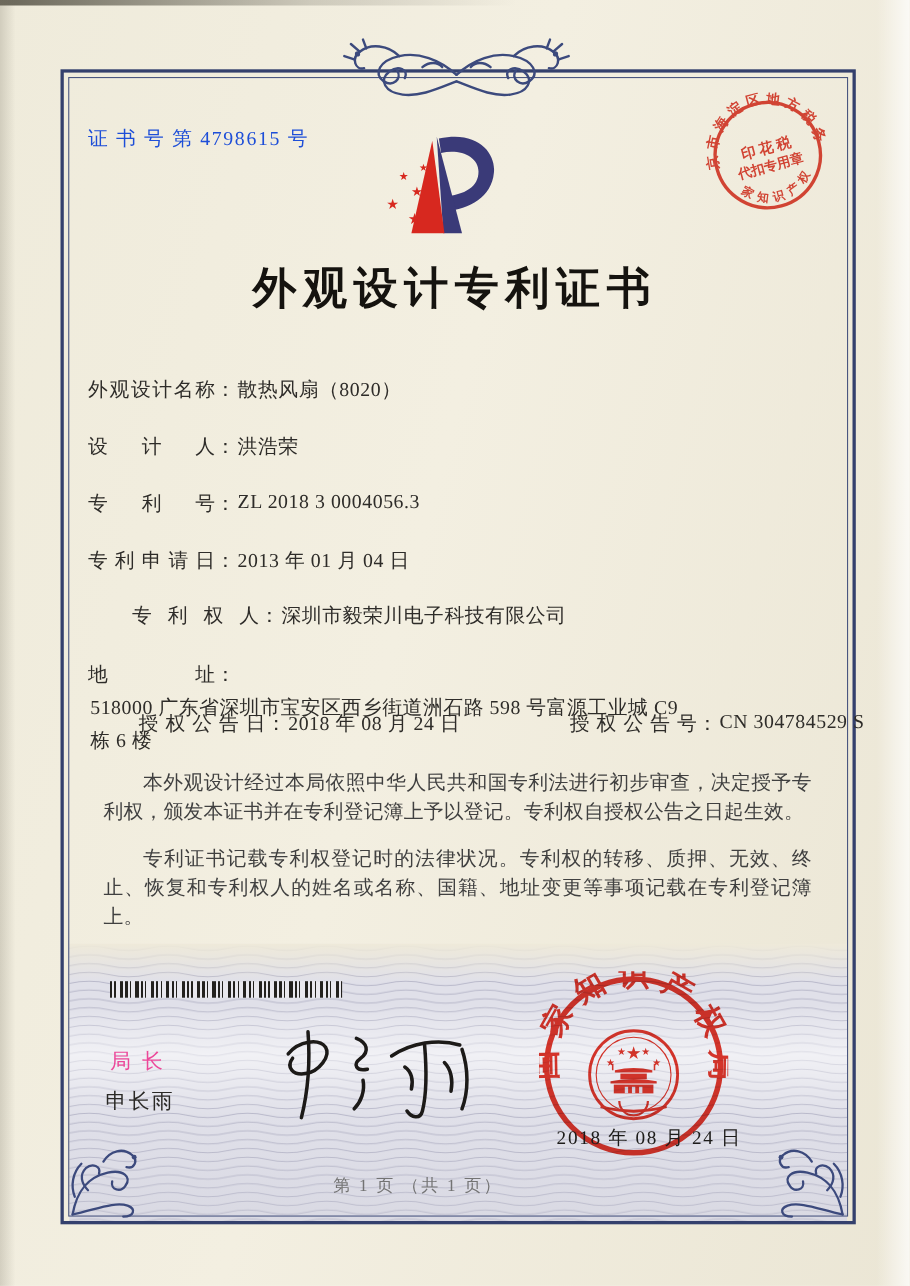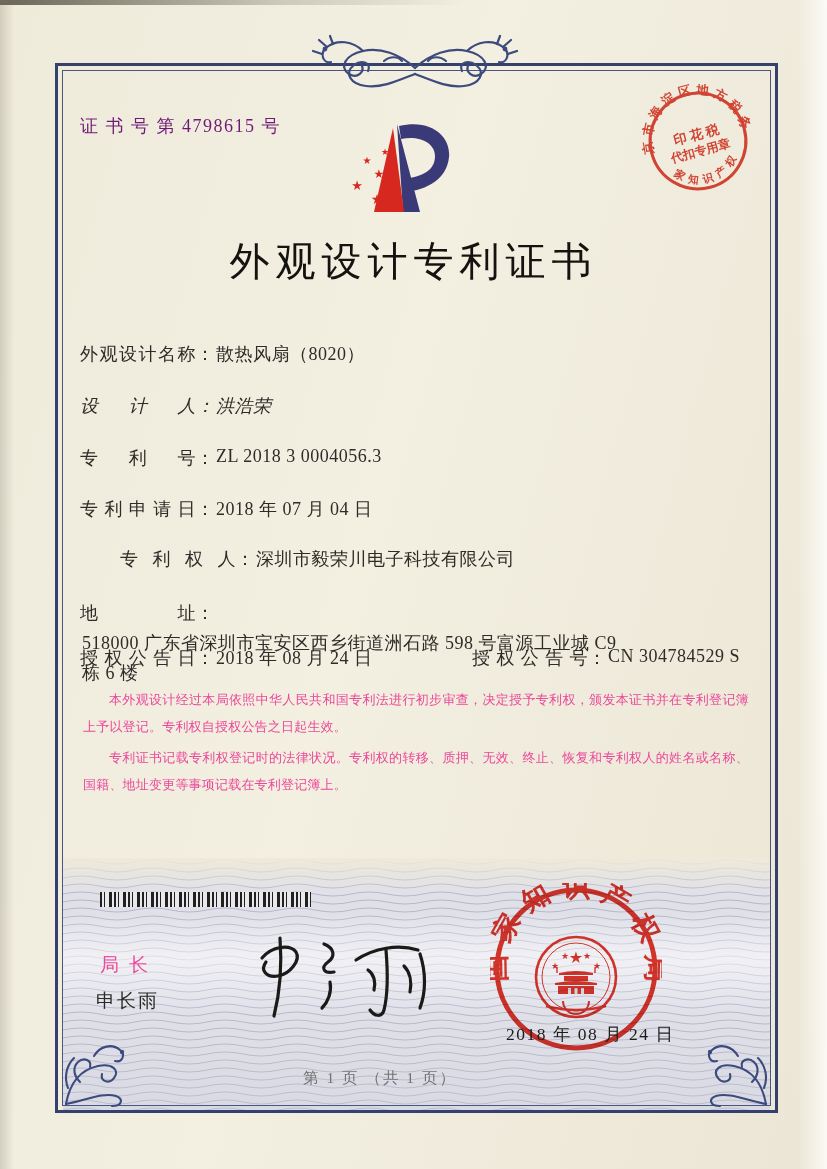--- a/index.html
+++ b/index.html
@@ -25,41 +25,41 @@
 
   
   .band{position:absolute;left:63px;top:858px;width:707px;height:252px;z-index:1;}
   .band svg{display:block;}
   .band .sheen{position:absolute;left:0;top:0;right:0;bottom:0;
     background:linear-gradient(180deg,rgba(239,234,217,.96) 0%,rgba(239,234,217,0) 14%,
       rgba(255,255,255,0) 22%,rgba(255,255,255,.55) 40%,rgba(255,255,255,0) 62%,
       rgba(205,205,216,.35) 100%);}
 
   .cert-no{position:absolute;left:80px;top:114px;font-size:18px;letter-spacing:1.5px;
-    color:#701a75;z-index:4;}
+    color:#1d4ed8;z-index:4;}
   .logo{position:absolute;left:346px;top:122px;z-index:4;}
   .title{position:absolute;left:0;top:234px;width:827px;text-align:center;
-    font-size:40px;font-weight:normal;letter-spacing:6px;color:#15130f;z-index:4;}
+    font-size:40px;font-weight:bold;letter-spacing:6px;color:#15130f;z-index:4;}
 
   .row{position:absolute;left:80px;font-size:18px;color:#2e2c29;letter-spacing:.5px;
     white-space:nowrap;z-index:4;}
   .lbl{display:inline-block;width:116px;text-align:justify;text-align-last:justify;
     vertical-align:top;}
   .sep{display:inline-block;width:18px;vertical-align:top;}
   .val{display:inline-block;vertical-align:top;padding-left:2px;}
-  .row.r1{top:342px;} .row.r2{top:394px;font-style:italic;} .row.r3{top:446px;}
+  .row.r1{top:342px;} .row.r2{top:394px;} .row.r3{top:446px;}
   .row.r4{top:497px;} .row.r5{top:547px;margin-left:40px;}
   .row.r6{top:598px;white-space:normal;width:680px;line-height:30px;}
   .row.r6 .val{width:545px;}
-  .row.r7{top:646px;width:690px;}
+  .row.r7{top:646px;width:690px;margin-left:46px;}
   .pair2{position:absolute;left:392px;top:0;}
 
   .paras{position:absolute;left:78px;top:682px;width:676px;z-index:4;}
-  .paras p{margin:5px;text-indent:2em;font-size:13px;line-height:26.5px;
-    text-align:justify;color:#ec4899;letter-spacing:.2px;}
+  .paras p{margin:16px;text-indent:2em;font-size:18px;line-height:26.5px;
+    text-align:justify;color:#404040;letter-spacing:.2px;}
 
   .tax-stamp{position:absolute;left:641px;top:84px;z-index:5;mix-blend-mode:multiply;}
   .office-seal{position:absolute;left:490px;top:883px;z-index:5;mix-blend-mode:multiply;}
   .seal-date{position:absolute;left:506px;top:1022px;font-size:17.5px;letter-spacing:1.5px;
     color:#1d1c1a;z-index:6;}
 
   .barcode{position:absolute;left:100px;top:892px;width:211px;height:15px;z-index:4;
     background:repeating-linear-gradient(90deg,#23211e 0px,#23211e 2px,#e9e8ee 2px,#e9e8ee 4px,
       #23211e 4px,#23211e 5px,#e9e8ee 5px,#e9e8ee 9px,#23211e 9px,#23211e 12px,#e9e8ee 12px,#e9e8ee 14px);}
   .director-label{position:absolute;left:100px;top:952px;font-size:19px;letter-spacing:10px;
@@ -170,21 +170,21 @@
 <div class="row r1">
   <span class="lbl">外观设计名称</span><span class="sep">：</span><span class="val">散热风扇（8020）</span>
 </div>
 <div class="row r2">
   <span class="lbl">设计人</span><span class="sep">：</span><span class="val">洪浩荣</span>
 </div>
 <div class="row r3">
   <span class="lbl">专利号</span><span class="sep">：</span><span class="val">ZL 2018 3 0004056.3</span>
 </div>
 <div class="row r4">
-  <span class="lbl">专利申请日</span><span class="sep">：</span><span class="val">2018 年 07 月 04 日</span>
+  <span class="lbl">专利申请日</span><span class="sep">：</span><span class="val">2013 年 01 月 04 日</span>
 </div>
 <div class="row r5">
   <span class="lbl">专利权人</span><span class="sep">：</span><span class="val">深圳市毅荣川电子科技有限公司</span>
 </div>
 <div class="row r6">
   <span class="lbl">地址</span><span class="sep">：</span><span class="val">518000 广东省深圳市宝安区西乡街道洲石路 598 号富源工业城 C9 栋 6 楼</span>
 </div>
 <div class="row r7">
   <span class="lbl">授权公告日</span><span class="sep">：</span><span class="val">2018 年 08 月 24 日</span>
   <span class="pair2">

